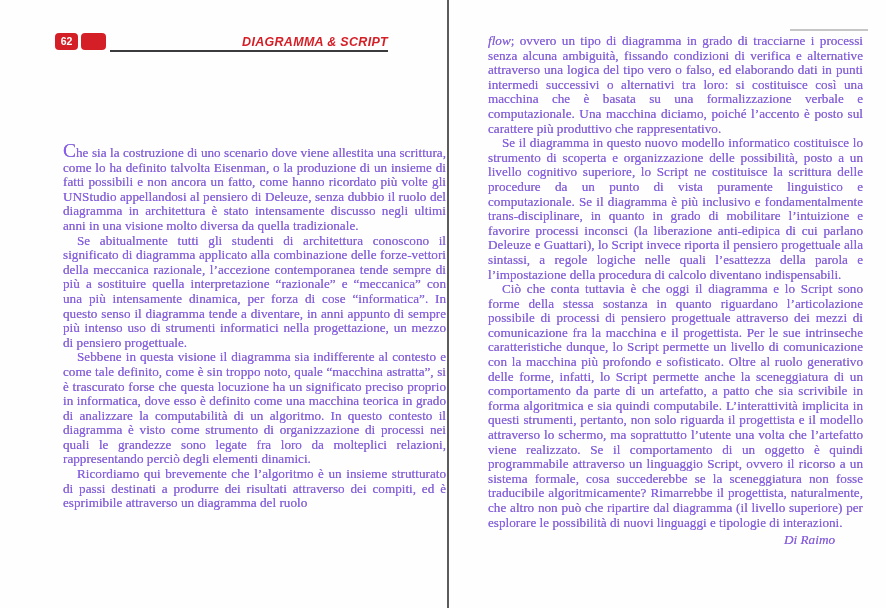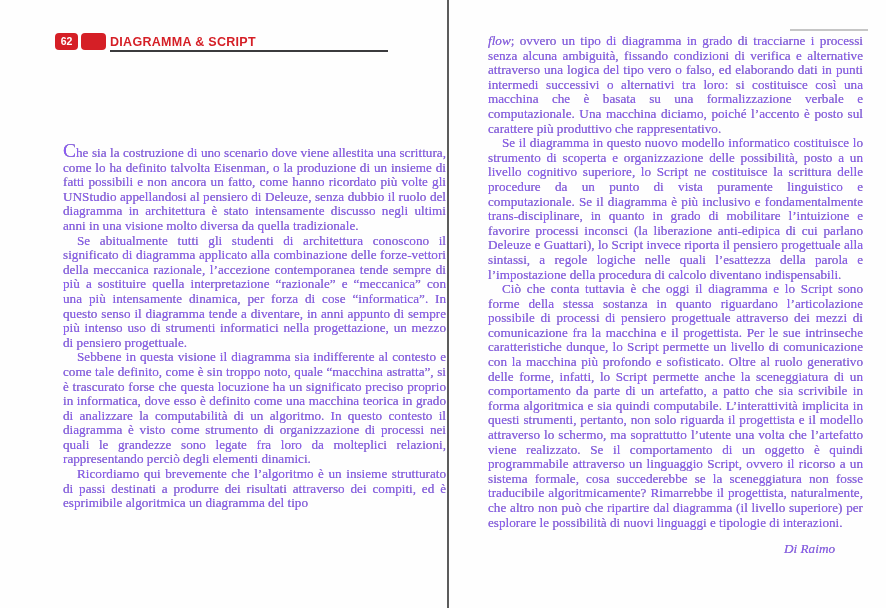--- a/index.html
+++ b/index.html
@@ -45,26 +45,27 @@
   .header-rule {
     position: absolute;
     left: 110px; top: 50px;
     width: 278px; height: 2px;
     background: #3b3b3d;
   }
   .header-title {
     position: absolute;
     left: 110px; top: 35px;
     width: 278px;
-    text-align: left;
+    text-align: right;
     font-family: "Liberation Sans", sans-serif;
     font-weight: bold;
     font-size: 12.5px;
     letter-spacing: 0.3px;
     color: #d51f26;
+    font-style: italic;
   }
   
   .header-rule-fragment {
     position: absolute;
     left: 790px; top: 29px;
     width: 78px; height: 2px;
     background: #c6c6c6;
   }
   
   .text-col {
@@ -81,40 +82,40 @@
   .text-col p.para-first { text-indent: 0; }
   .dropcap {
     font-size: 19.5px;
     line-height: 14px;
   }
   .lead-italic { font-style: italic; }
   .signature {
     font-style: italic;
     text-align: right;
     padding-right: 28px;
-    margin-top: 12px;
+    margin-top: 3px;
     text-indent: 0 !important;
   }
 </style>
 </head>
 <body>
 
 <div class="spread">
 
   <div>
     <div class="pagenum-badge">62</div>
     <div class="pagenum-badge-blank"></div>
     <div class="header-rule"></div>
     <div class="header-title">DIAGRAMMA &amp; SCRIPT</div>
 
     <div class="text-col col-left">
       <p class="para-first"><span class="dropcap">C</span><span>he sia la costruzione di uno scenario dove viene allestita una scrittura, come lo ha definito talvolta Eisenman, o la produzione di un insieme di fatti possibili e non ancora un fatto, come hanno ricordato più volte gli UNStudio appellandosi al pensiero di Deleuze, senza dubbio il ruolo del diagramma in architettura è stato intensamente discusso negli ultimi anni in una visione molto diversa da quella tradizionale.</span></p>
       <p><span>Se abitualmente tutti gli studenti di architettura conoscono il significato di diagramma applicato alla combinazione delle forze-vettori della meccanica razionale, l’accezione contemporanea tende sempre di più a sostituire quella interpretazione “razionale” e “meccanica” con una più intensamente dinamica, per forza di cose “informatica”. In questo senso il diagramma tende a diventare, in anni appunto di sempre più intenso uso di strumenti informatici nella progettazione, un mezzo di pensiero progettuale.</span></p>
       <p><span>Sebbene in questa visione il diagramma sia indifferente al contesto e come tale definito, come è sin troppo noto, quale “macchina astratta”, si è trascurato forse che questa locuzione ha un significato preciso proprio in informatica, dove esso è definito come una macchina teorica in grado di analizzare la computabilità di un algoritmo. In questo contesto il diagramma è visto come strumento di organizzazione di processi nei quali le grandezze sono legate fra loro da molteplici relazioni, rappresentando perciò degli elementi dinamici.</span></p>
-      <p><span>Ricordiamo qui brevemente che l’algoritmo è un insieme strutturato di passi destinati a produrre dei risultati attraverso dei compiti, ed è esprimibile algoritmica un diagramma del tipo</span></p>
+      <p><span>Ricordiamo qui brevemente che l’algoritmo è un insieme strutturato di passi destinati a produrre dei risultati attraverso dei compiti, ed è esprimibile attraverso un diagramma del ruolo</span></p>
     </div>
   </div>
 
   <div class="page-divider"></div>
 
   <div>
     <div class="header-rule-fragment"></div>
 
     <div class="text-col col-right">
       <p class="para-first"><span class="lead-italic">flow</span><span>; ovvero un tipo di diagramma in grado di tracciarne i processi senza alcuna ambiguità, fissando condizioni di verifica e alternative attraverso una logica del tipo vero o falso, ed elaborando dati in punti intermedi successivi o alternativi tra loro: si costituisce così una macchina che è basata su una formalizzazione verbale e computazionale. Una macchina diciamo, poiché l’accento è posto sul carattere più produttivo che rappresentativo.</span></p>

